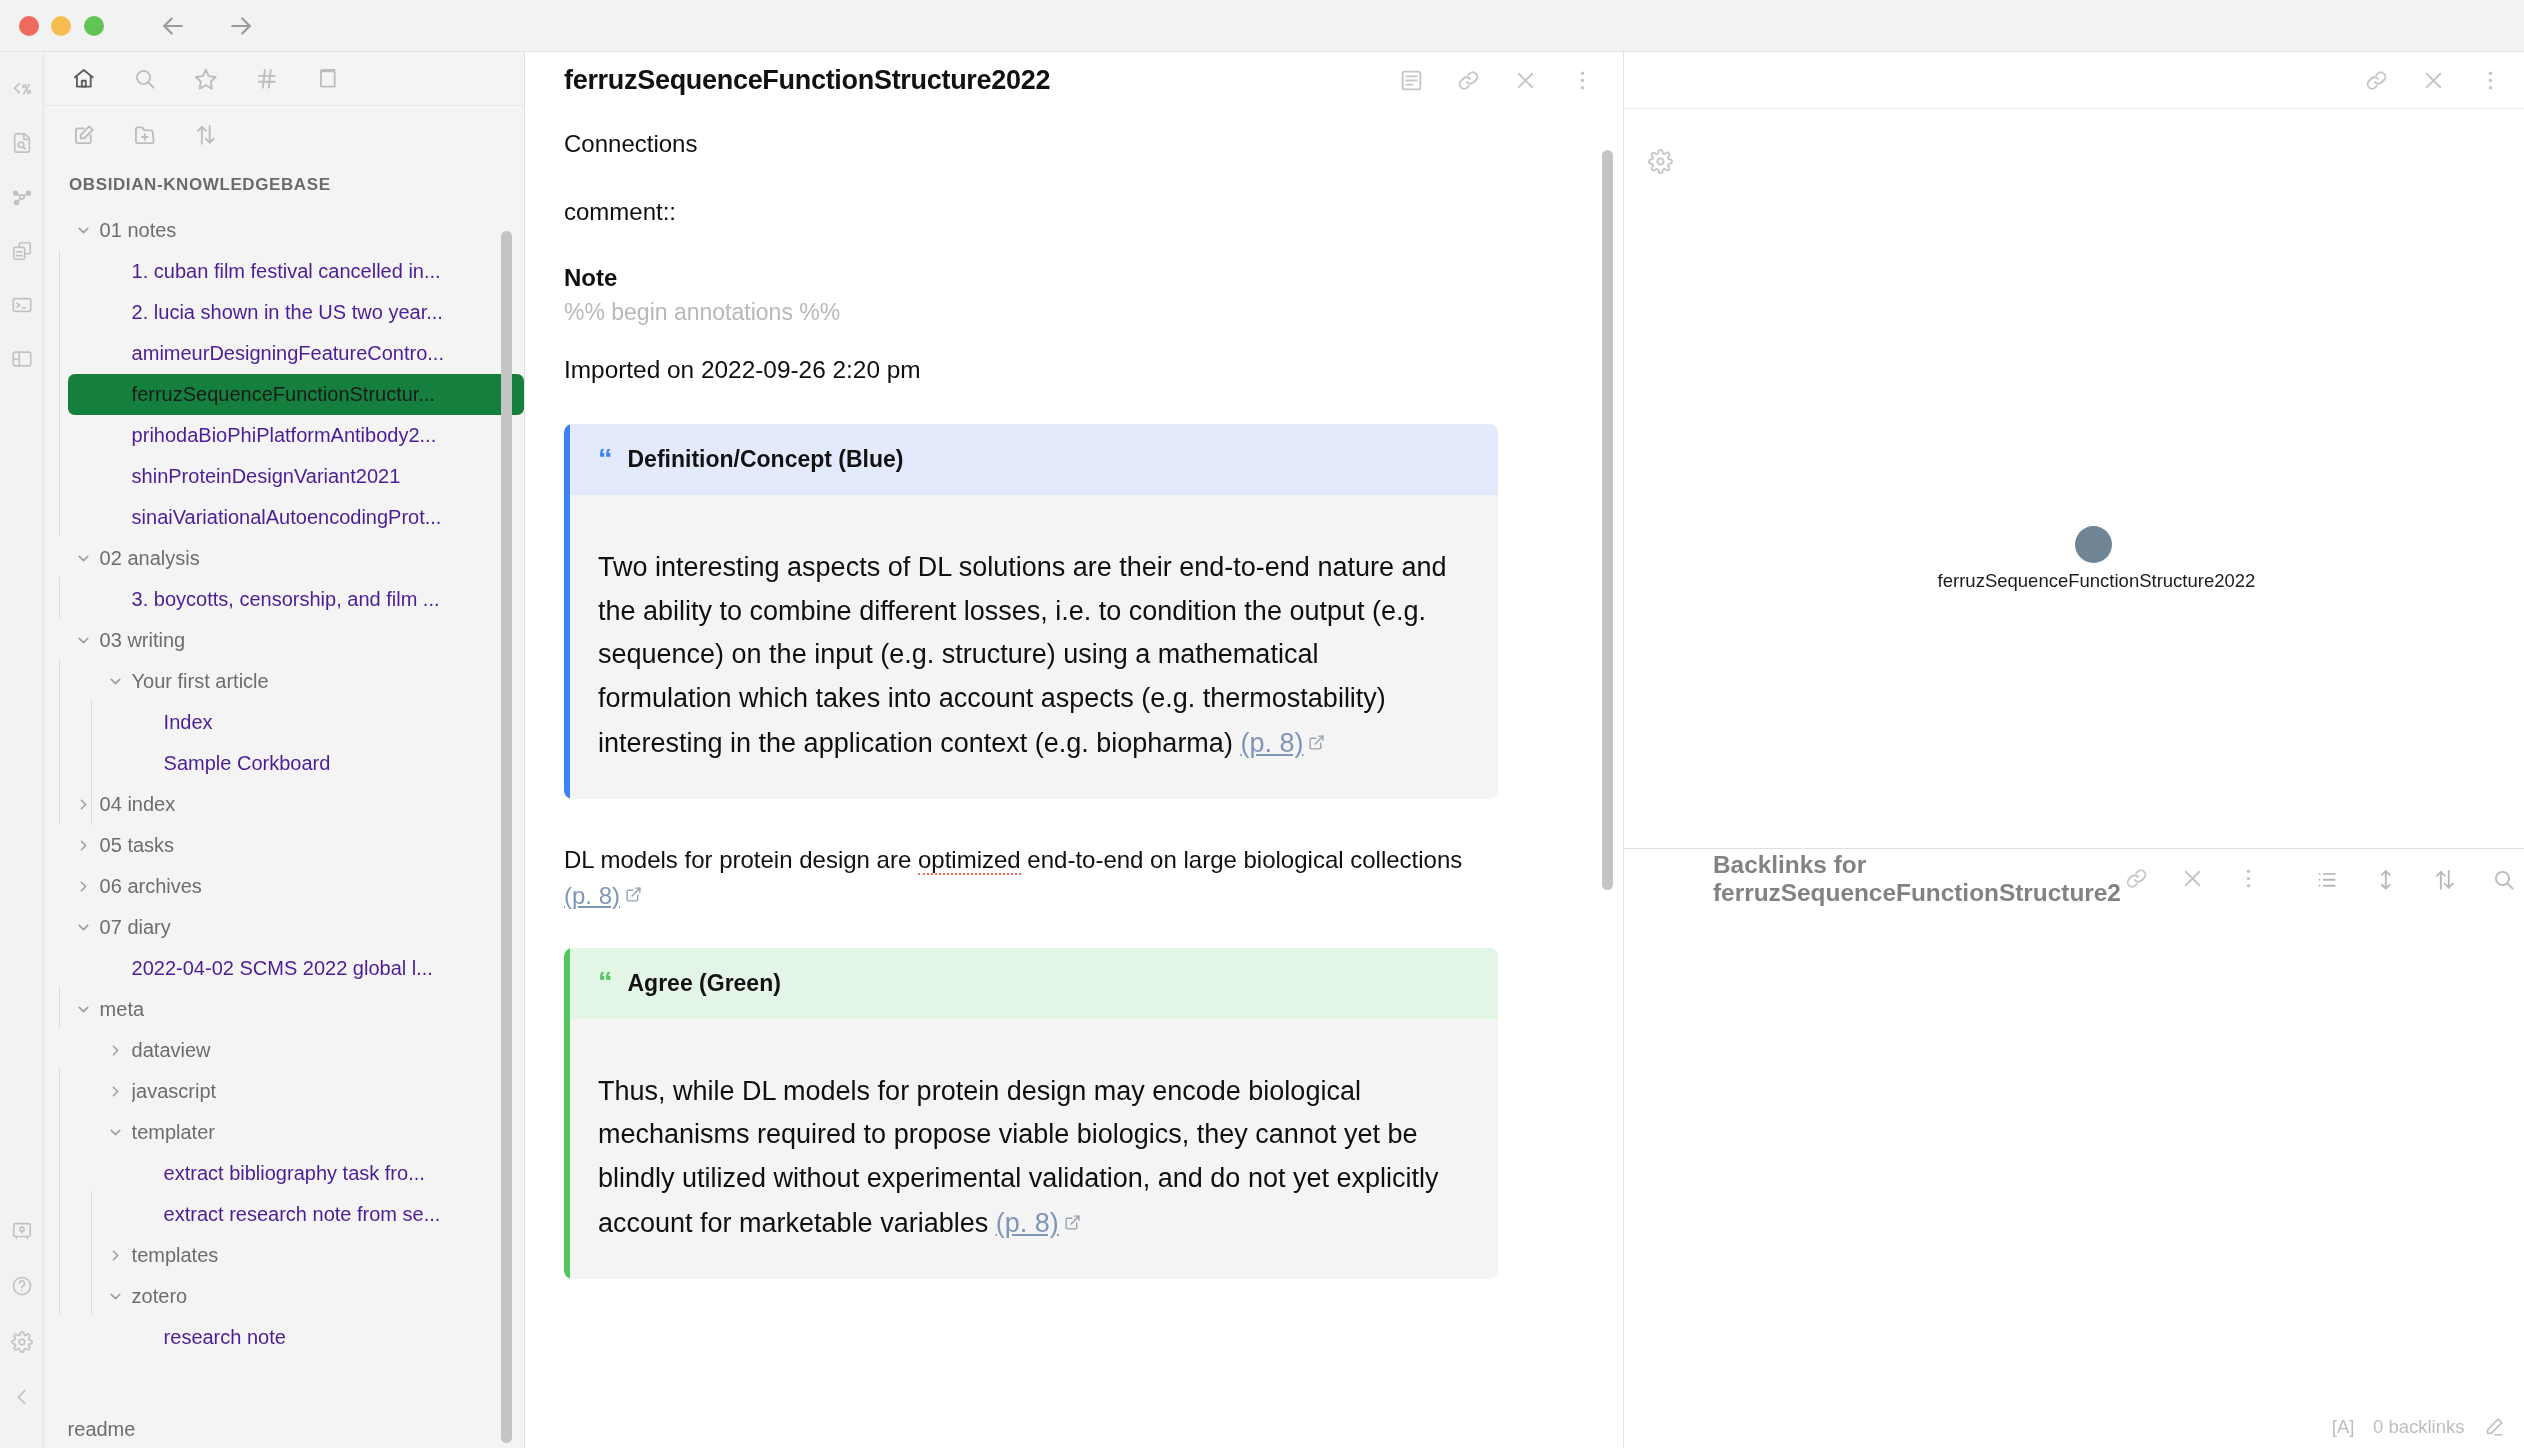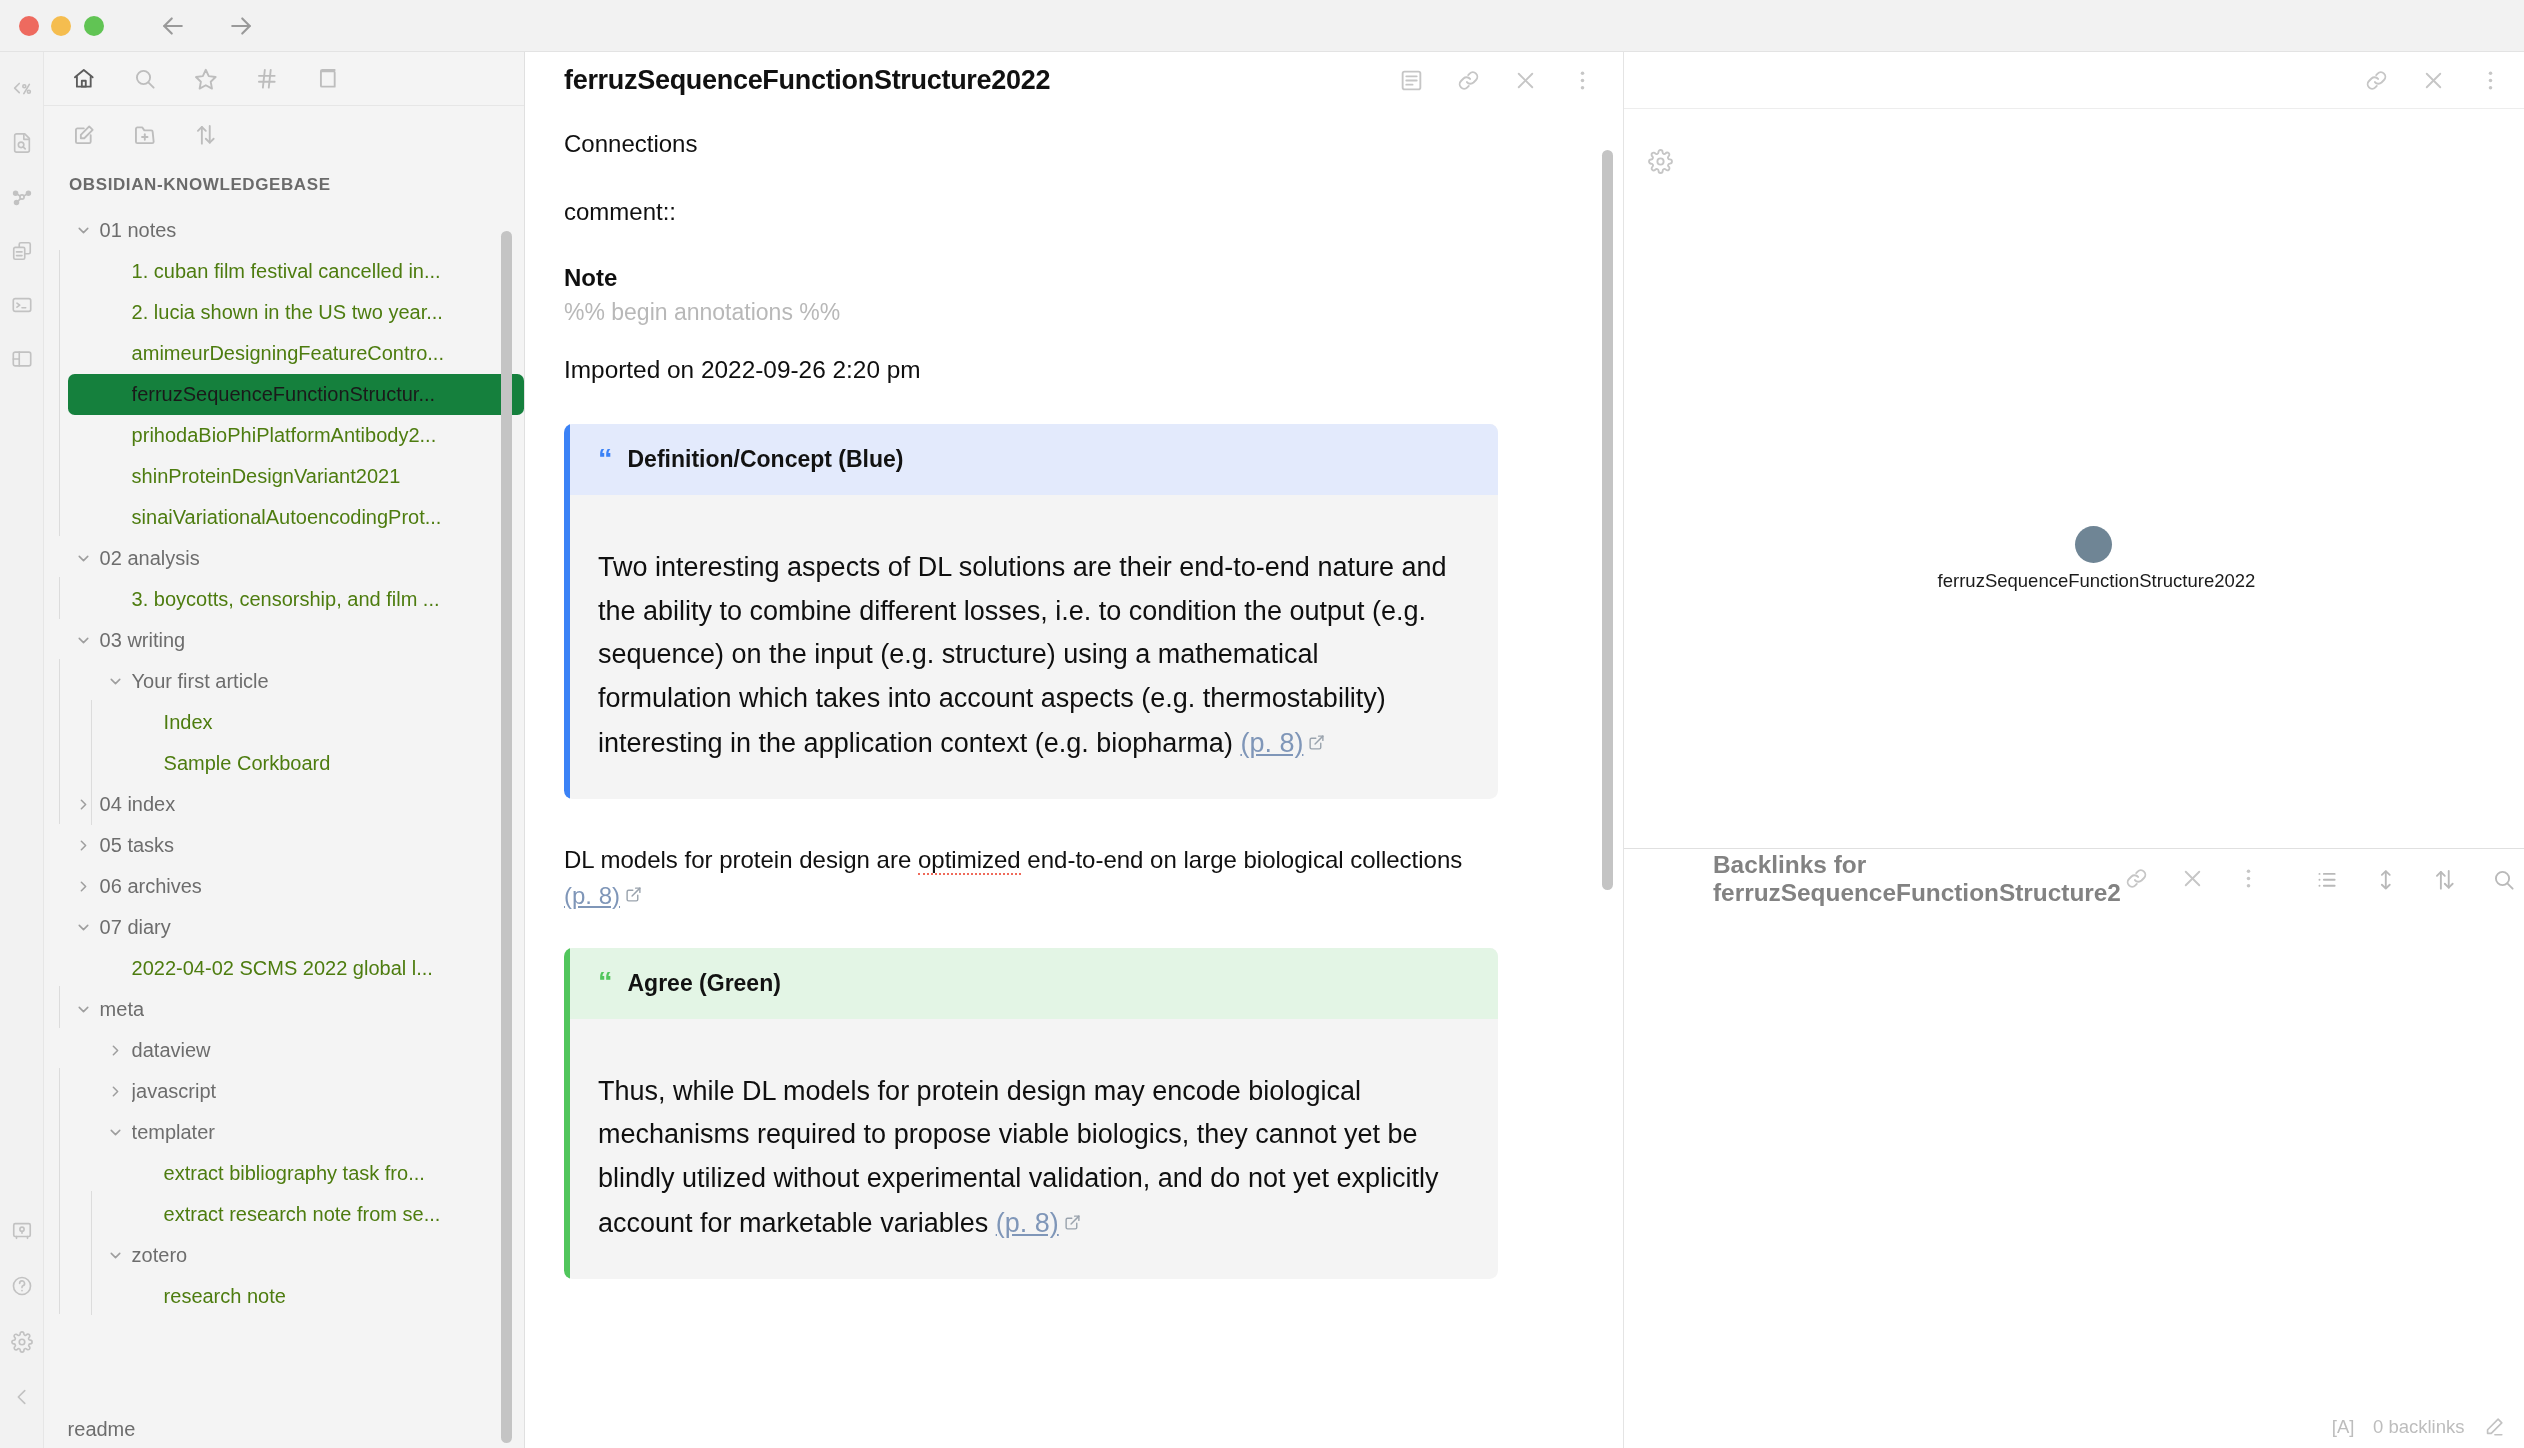--- a/index.html
+++ b/index.html
@@ -70,21 +70,21 @@
   .vault-name {
     padding: 11.8px 0 15px 25px;
     font-size: 17px; font-weight: 700; letter-spacing: 0.6px;
     color: #6b6b6b;
   }
   .tree { flex: 1 1 auto; overflow: hidden; padding-left: 23.6px; position: relative; }
   .trow {
     display: flex; align-items: center;
     height: 41px;
     font-size: 20px;
-    color: #4d7c0f;
+    color: #4c1d95;
     white-space: nowrap;
     border-radius: 6.7px;
     padding-right: 10px;
   }
   .trow.folder { color: #6d6d6d; }
   .trow.selected { background: #15803d; color: #1a1a1a; }
   .tw { width: 32px; flex:0 0 32px; display:flex; align-items:center; justify-content:center; color:#9e9e9e; }
   .tw svg { width: 17px; height: 17px; }
   .tw.blank { visibility:hidden; }
   .tlabel { overflow: hidden; text-overflow: ellipsis; }
@@ -534,20 +534,28 @@
             </span>
             <span class="tlabel">templater</span>
           </div>
           <div class="trow file ind3">
             <span class="tw blank"></span>
             <span class="tlabel">extract bibliography task fro...</span>
           </div>
           <div class="trow file ind3">
             <span class="tw blank"></span>
             <span class="tlabel">extract research note from se...</span>
+          </div>
+          <div class="trow folder ind2">
+            <span class="tw">
+              <svg viewBox="0 0 24 24" fill="none" stroke="currentColor" stroke-width="2.2" stroke-linecap="round" stroke-linejoin="round">
+                <polyline points="9 6 15 12 9 18"></polyline>
+              </svg>
+            </span>
+            <span class="tlabel">templates</span>
           </div>
           <div class="trow folder ind2">
             <span class="tw">
               <svg viewBox="0 0 24 24" fill="none" stroke="currentColor" stroke-width="2.2" stroke-linecap="round" stroke-linejoin="round">
                 <polyline points="6 9 12 15 18 9"></polyline>
               </svg>
             </span>
             <span class="tlabel">zotero</span>
           </div>
           <div class="trow file ind3">

